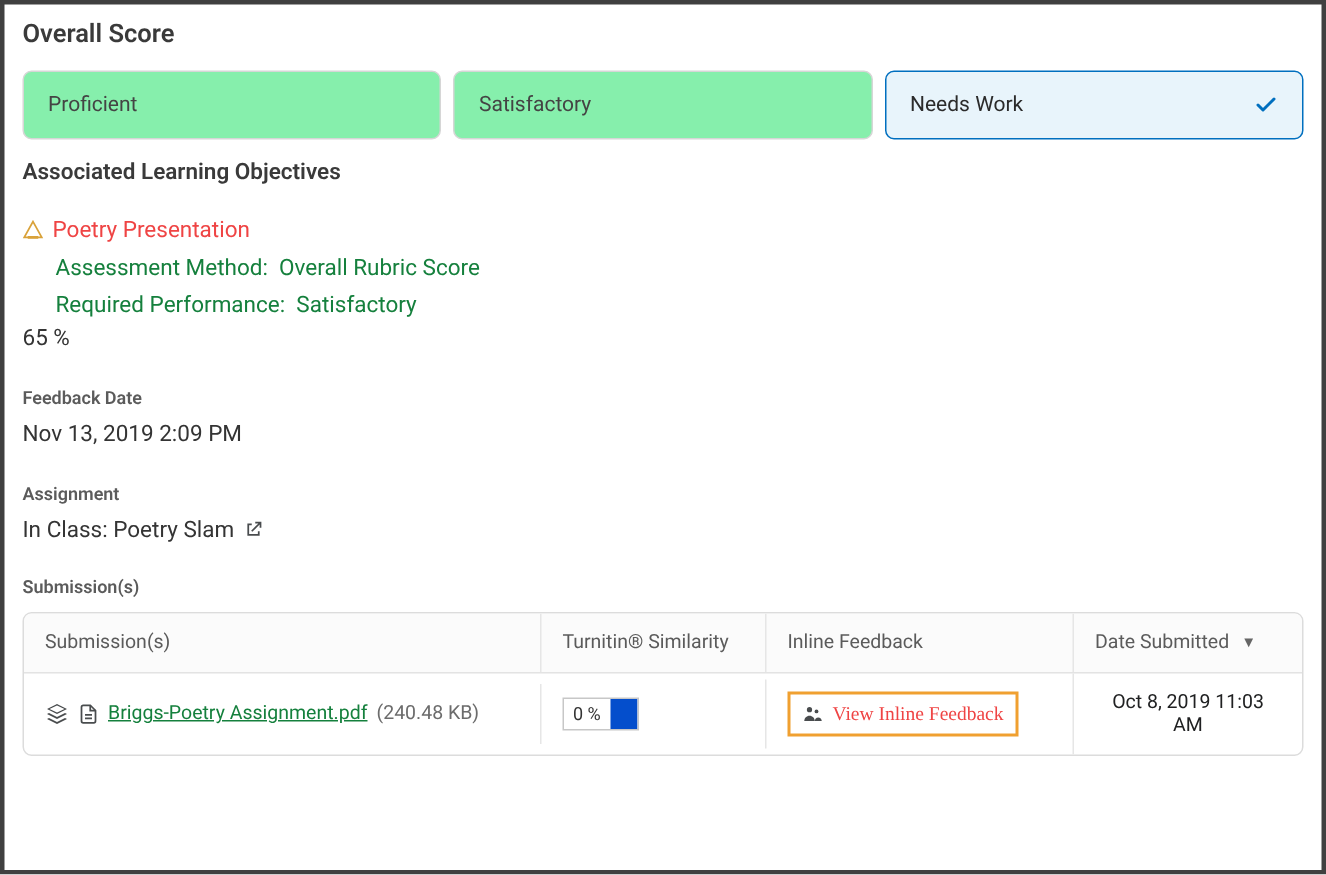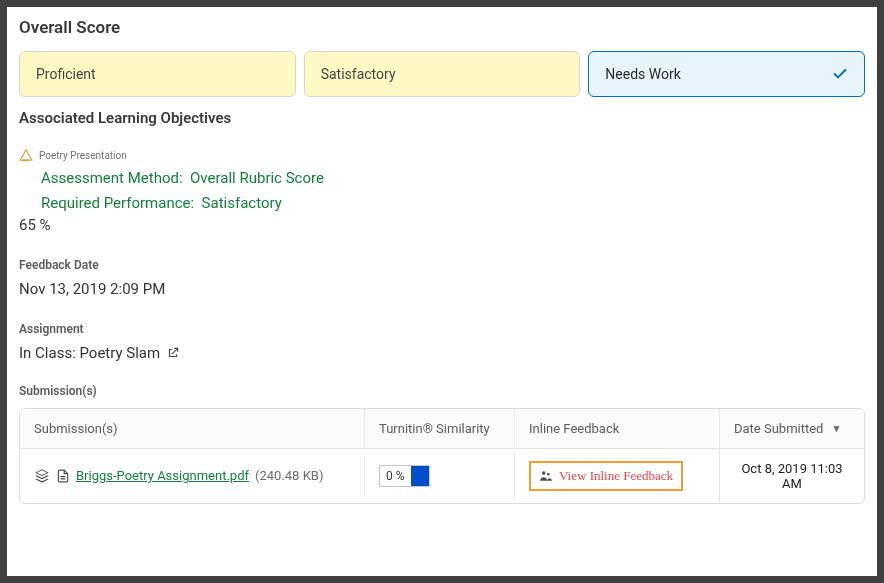--- a/index.html
+++ b/index.html
@@ -5,21 +5,21 @@
   * { box-sizing: border-box; }
   body {
     margin: 0;
     font-family: -apple-system, BlinkMacSystemFont, "Segoe UI", Roboto, Arial, sans-serif;
     background: #fff;
     color: #202122;
   }
   .page {
     width: 884px;
     height: 583px;
-    border: 7px solid #404040;
+    border: 3px solid #404040;
     padding: 10px 12px 12px 12px;
     position: relative;
   }
   h3.overall-score-title {
     margin: 0 0 14px 0;
     font-size: 17px;
     font-weight: 600;
     color: #3a3a3a;
   }
   .score-tiles {
@@ -27,21 +27,21 @@
     gap: 8px;
     margin-bottom: 12px;
   }
   .tile {
     flex: 1;
     border: 1px solid #d6d6d6;
     border-radius: 6px;
     padding: 14px 16px;
     font-size: 14px;
     color: #444;
-    background: #fef9c3;
+    background: #86efac;
     display: flex;
     align-items: center;
     justify-content: space-between;
   }
   .tile.selected {
     border-color: #006fbf;
     background: #e8f4fb;
     color: #2b2b2b;
   }
   .tile .check {
@@ -54,23 +54,23 @@
     font-weight: 600;
     color: #3a3a3a;
   }
   .alo-link-row {
     display: flex;
     align-items: center;
     gap: 6px;
     margin-bottom: 4px;
   }
   .alo-link {
-    color: #737373;
+    color: #ef4444;
     text-decoration: none;
-    font-size: 10px;
+    font-size: 15px;
   }
   .alo-details {
     margin-left: 22px;
     color: #15803d;
   }
   .alo-details div {
     font-size: 15px;
     line-height: 1.65;
   }
   .section-label {

